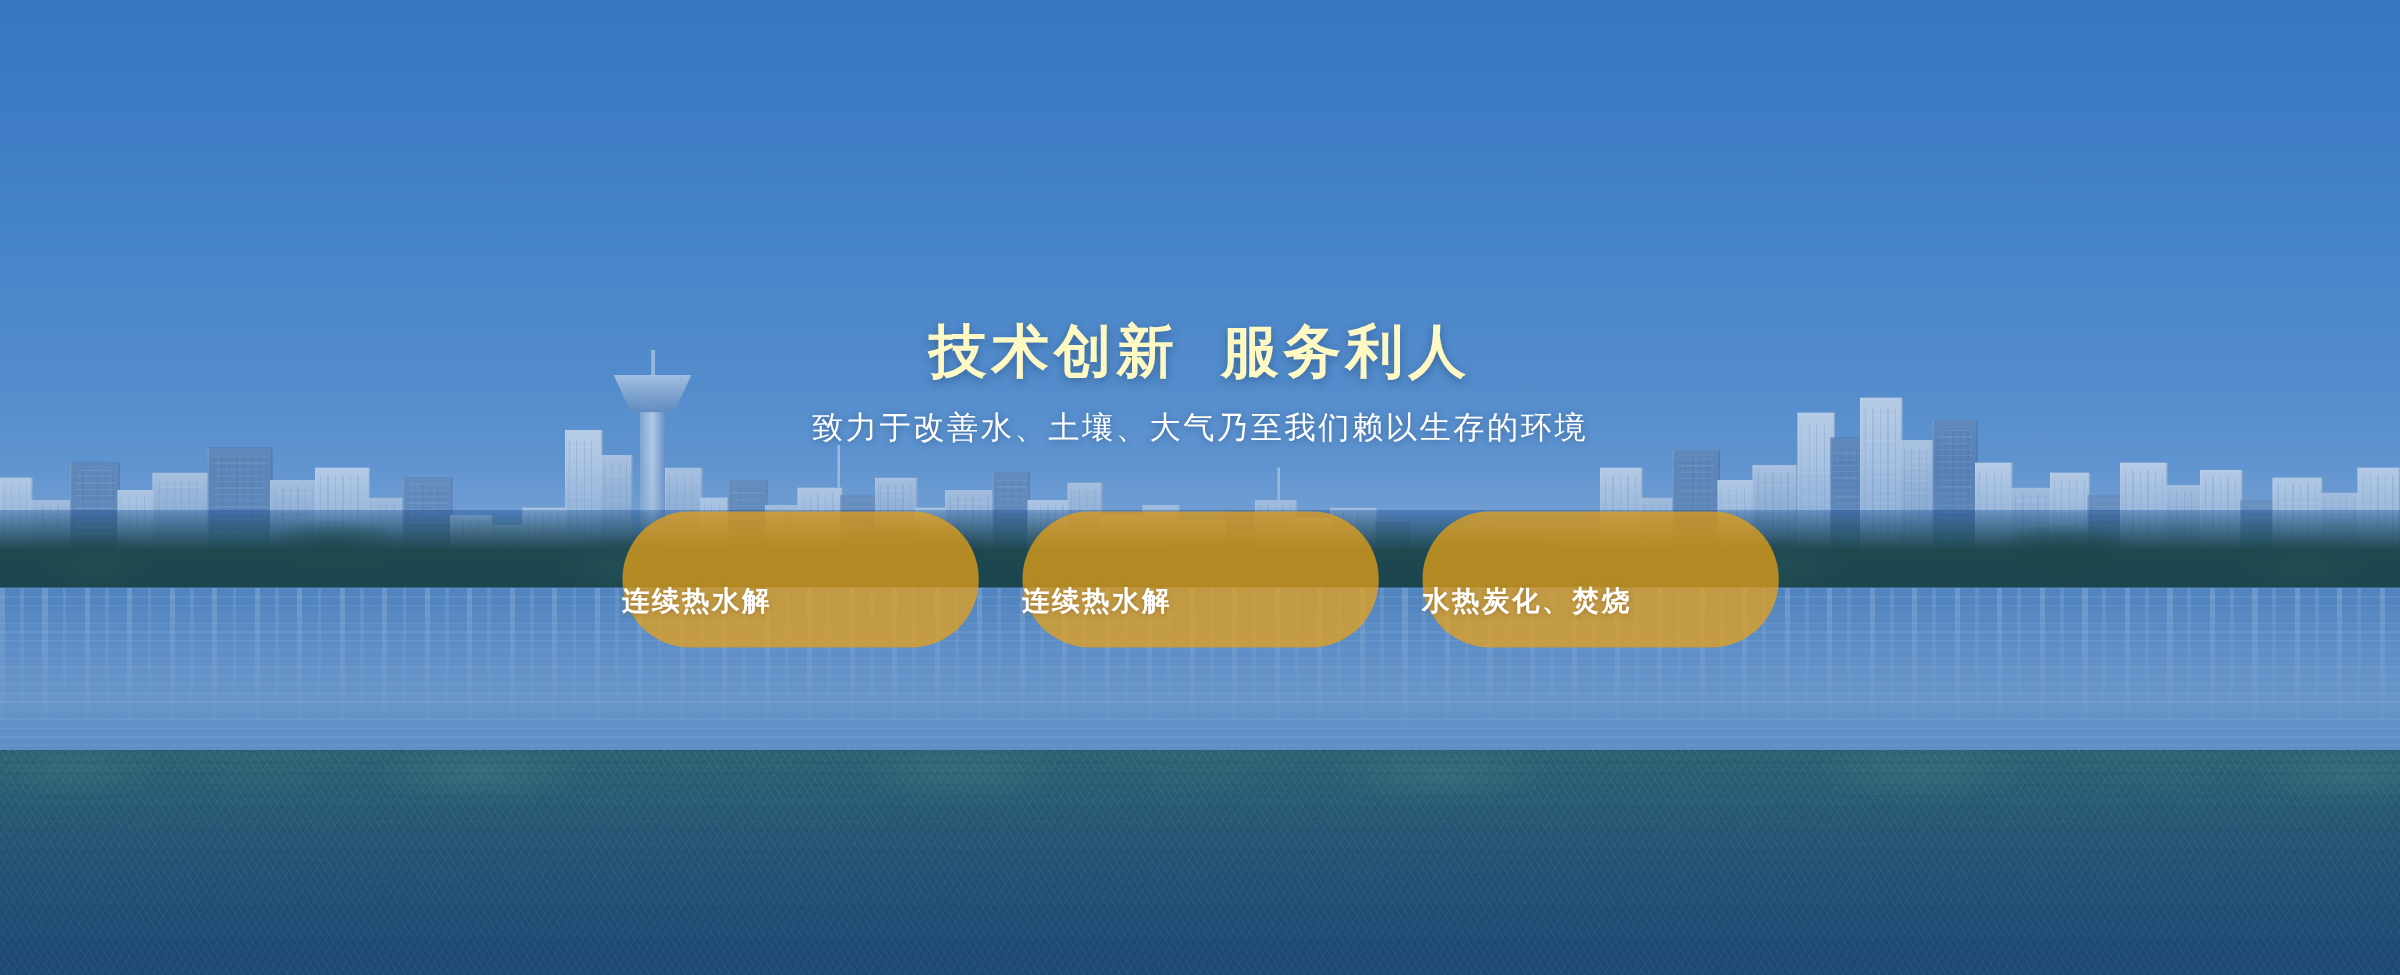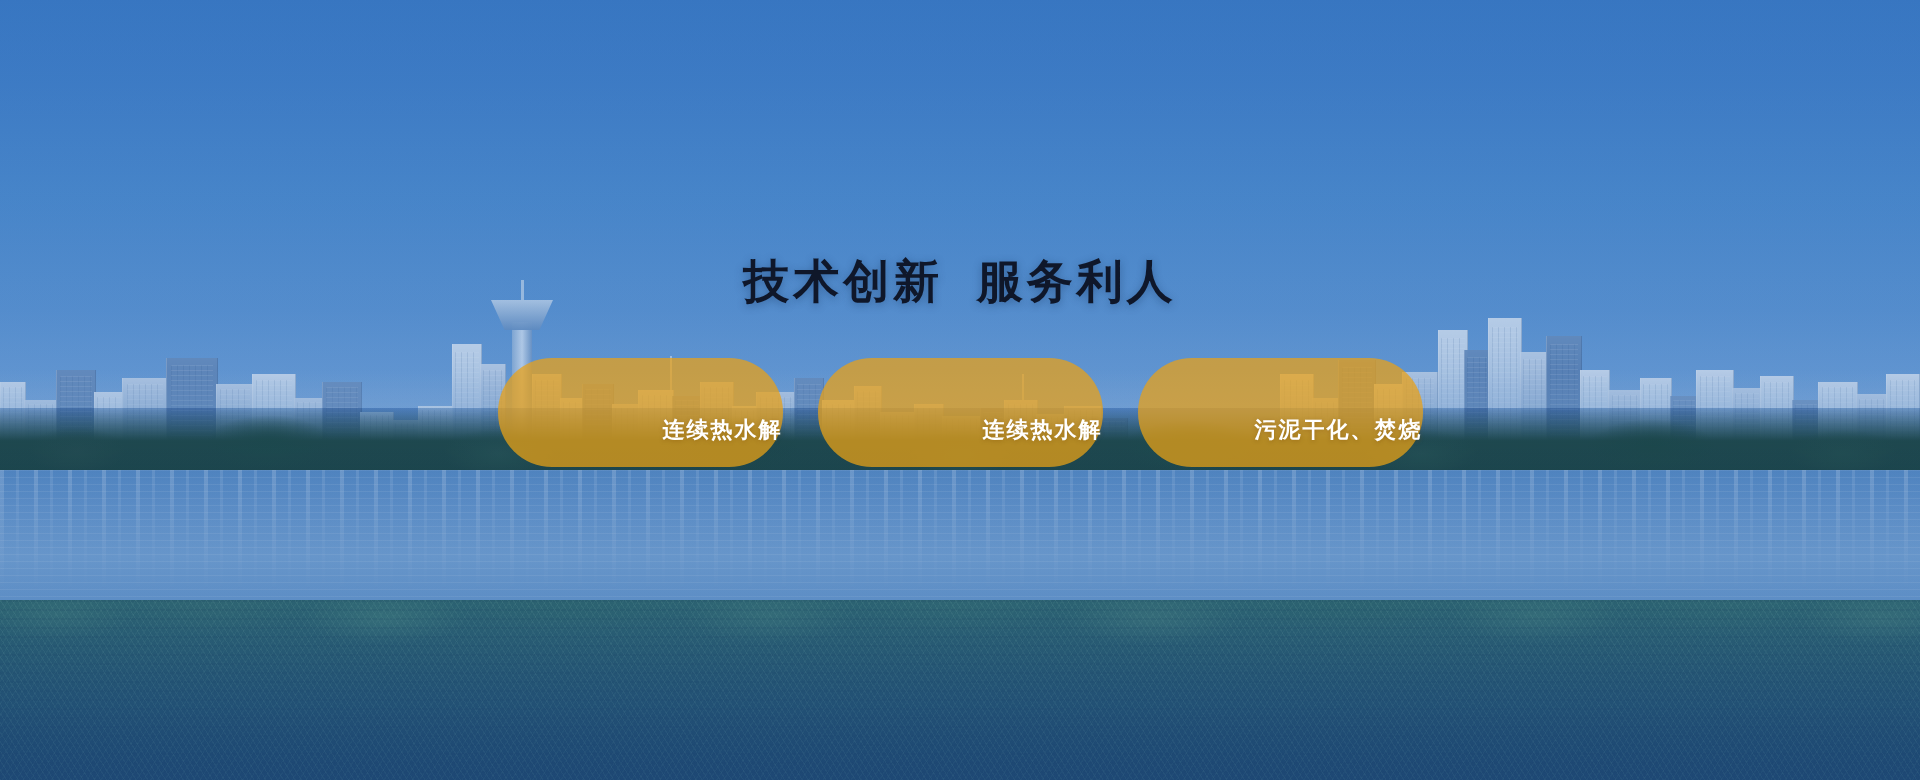--- a/index.html
+++ b/index.html
@@ -194,21 +194,21 @@
     display: flex;
     flex-direction: column;
     align-items: center;
   }
 
   .hero-title {
     margin-top: 258px;
     font-size: 46px;
     line-height: 1;
     font-weight: 700;
-    color: #0f172a;
+    color: #fef9c3;
     letter-spacing: 4px;
     text-shadow: 0 2px 8px rgba(18,48,90,.40);
     white-space: pre;
   }
 
   .hero-subtitle {
     margin-top: 26px;
     font-size: 25px;
     line-height: 1;
     font-weight: 400;
@@ -223,21 +223,21 @@
     gap: 35px;
   }
 
   .pill {
     width: 285px;
     height: 109px;
     border-radius: 54px;
     background: rgba(235,160,20,.74);
     display: flex;
     align-items: center;
-    justify-content: flex-end;
+    justify-content: flex-start;
     cursor: pointer;
     backdrop-filter: saturate(120%);
   }
 
   .pill-label {
     font-size: 22px;
     font-weight: 700;
     color: #ffffff;
     letter-spacing: 2px;
     text-shadow: 0 1px 4px rgba(120,70,0,.40);
@@ -337,27 +337,28 @@
   <div class="foliage">
     <div class="foliage-tex"></div>
     <div class="foliage-tint"></div>
   </div>
 
   <div class="tint"></div>
 
   <div class="content">
     <h1 class="hero-title">技术创新  服务利人</h1>
 
+    <p class="hero-subtitle">致力于改善水、土壤、大气乃至我们赖以生存的环境</p>
 
     <div class="pill-row">
       <div class="pill">
         <span class="pill-label">连续热水解</span>
       </div>
       <div class="pill">
         <span class="pill-label">连续热水解</span>
       </div>
       <div class="pill">
-        <span class="pill-label">污泥干化、焚烧</span>
+        <span class="pill-label">水热炭化、焚烧</span>
       </div>
     </div>
   </div>
 
 </div>
 
 </body></html>

